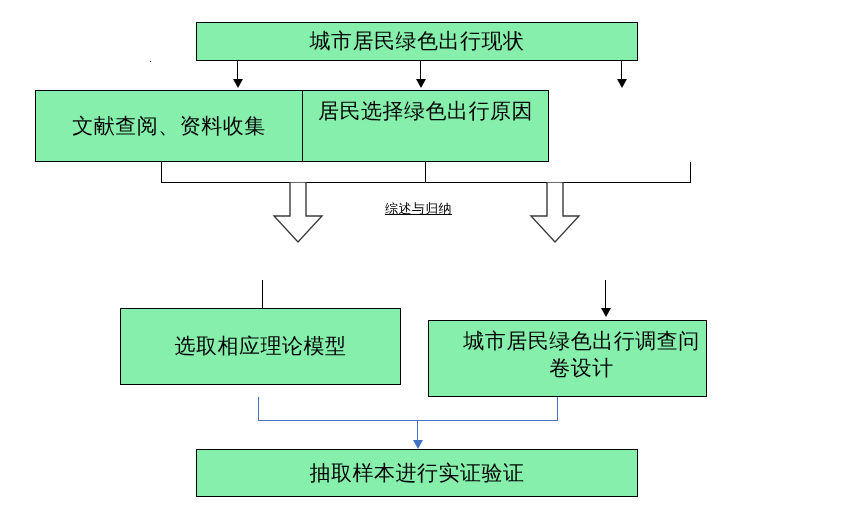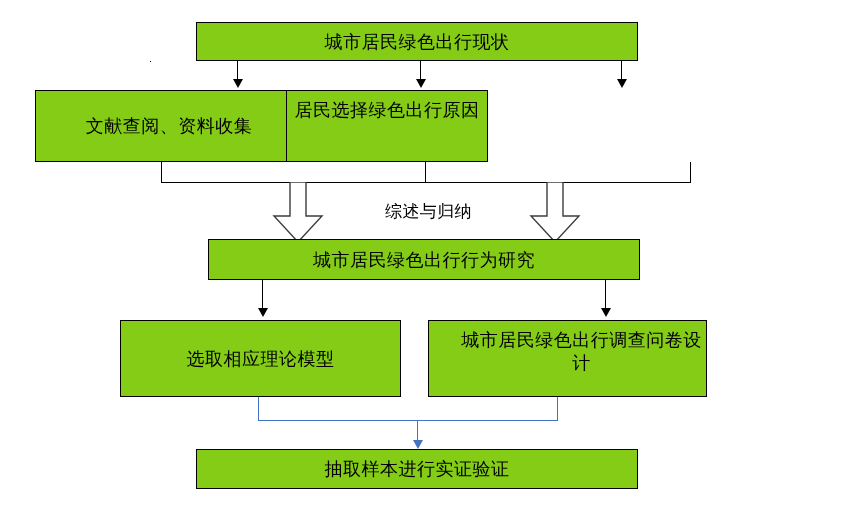--- a/index.html
+++ b/index.html
@@ -12,44 +12,45 @@
     width: 845px;
     height: 505px;
     background: #ffffff;
     overflow: hidden;
     font-family: "DejaVu Sans", "Liberation Sans", sans-serif;
   }
   .node {
     position: absolute;
     box-sizing: border-box;
     border: 1.4px solid #000000;
-    background: #84cc16;
+    background: #86efac;
     color: #000000;
     display: flex;
     justify-content: center;
     align-items: flex-start;
     text-align: center;
     line-height: 1.28;
     letter-spacing: 0.5px;
     white-space: pre-line;
-    font-size: 18px;
+    font-size: 21px;
     padding-top: 7px;
     z-index: 3;
   }
   .node.one-line {
     align-items: center;
     padding-top: 0;
   }
   .edge-label {
     position: absolute;
-    font-size: 17px;
+    font-size: 13px;
     color: #000000;
     letter-spacing: 0.4px;
     white-space: nowrap;
     z-index: 4;
+    text-decoration: underline;
   }
   .lineh, .linev {
     position: absolute;
     background: #000000;
     z-index: 1;
   }
   .lineh { height: 1.3px; }
   .linev { width: 1.3px; }
   .lineh.blue, .linev.blue { background: #4472c4; }
   .arrowhead {
@@ -82,21 +83,21 @@
   <div class="arrowhead" style="left:233px; top:79px;"></div>
 
   <div class="linev" style="left:420px; top:61px; height:22px;"></div>
   <div class="arrowhead" style="left:416px; top:79px;"></div>
 
   <div class="linev" style="left:621px; top:61px; height:22px;"></div>
   <div class="arrowhead" style="left:617px; top:79px;"></div>
 
   <div class="node one-line" style="left:35px; top:90px; width:268px; height:72px;">文献查阅、资料收集</div>
 
-  <div class="node" style="left:286px; top:90px; width:202px; height:72px;">居民选择绿色出行原因</div>
+  <div class="node" style="left:302px; top:90px; width:247px; height:72px;">居民选择绿色出行原因</div>
 
 
   <div class="linev" style="left:161px; top:162px; height:21px;"></div>
   <div class="linev" style="left:425px; top:162px; height:21px;"></div>
   <div class="linev" style="left:690px; top:162px; height:21px;"></div>
 
   <div class="lineh" style="left:161px; top:182px; width:530px;"></div>
 
   <div class="blockarrow" style="left:268px; top:182px;">
     <svg width="60" height="62" viewBox="0 0 60 62">
@@ -105,33 +106,32 @@
   </div>
 
   <div class="blockarrow" style="left:525px; top:182px;">
     <svg width="60" height="62" viewBox="0 0 60 62">
       <polygon points="22,0 38,0 38,34 54,34 30,60 6,34 22,34" fill="#ffffff" stroke="#3c3c3c" stroke-width="1.4"></polygon>
     </svg>
   </div>
 
   <div class="edge-label" style="left:385px; top:200px;">综述与归纳</div>
 
-  <div class="node one-line" style="left:208px; top:239px; width:432px; height:41px;">城市居民绿色出行行为研究</div>
 
   <div class="linev" style="left:262px; top:280px; height:31px;"></div>
   <div class="arrowhead" style="left:258px; top:308px;"></div>
 
   <div class="linev" style="left:605px; top:280px; height:31px;"></div>
   <div class="arrowhead" style="left:601px; top:308px;"></div>
 
-  <div class="node one-line" style="left:120px; top:320px; width:281px; height:77px;">选取相应理论模型</div>
+  <div class="node one-line" style="left:120px; top:308px; width:281px; height:77px;">选取相应理论模型</div>
 
   <div class="node" style="left:428px; top:320px; width:279px; height:77px;padding-left:28px;">城市居民绿色出行调查问卷设计</div>
 
   <div class="linev blue" style="left:258px; top:397px; height:24px;"></div>
   <div class="linev blue" style="left:557px; top:397px; height:24px;"></div>
   <div class="lineh blue" style="left:258px; top:420px; width:300px;"></div>
   <div class="linev blue" style="left:417px; top:420px; height:25px;"></div>
   <div class="arrowhead blue" style="left:413px; top:440px;"></div>
 
-  <div class="node one-line" style="left:196px; top:449px; width:442px; height:40px;">抽取样本进行实证验证</div>
+  <div class="node one-line" style="left:196px; top:449px; width:442px; height:48px;">抽取样本进行实证验证</div>
 
 </div>
 
 </body></html>

